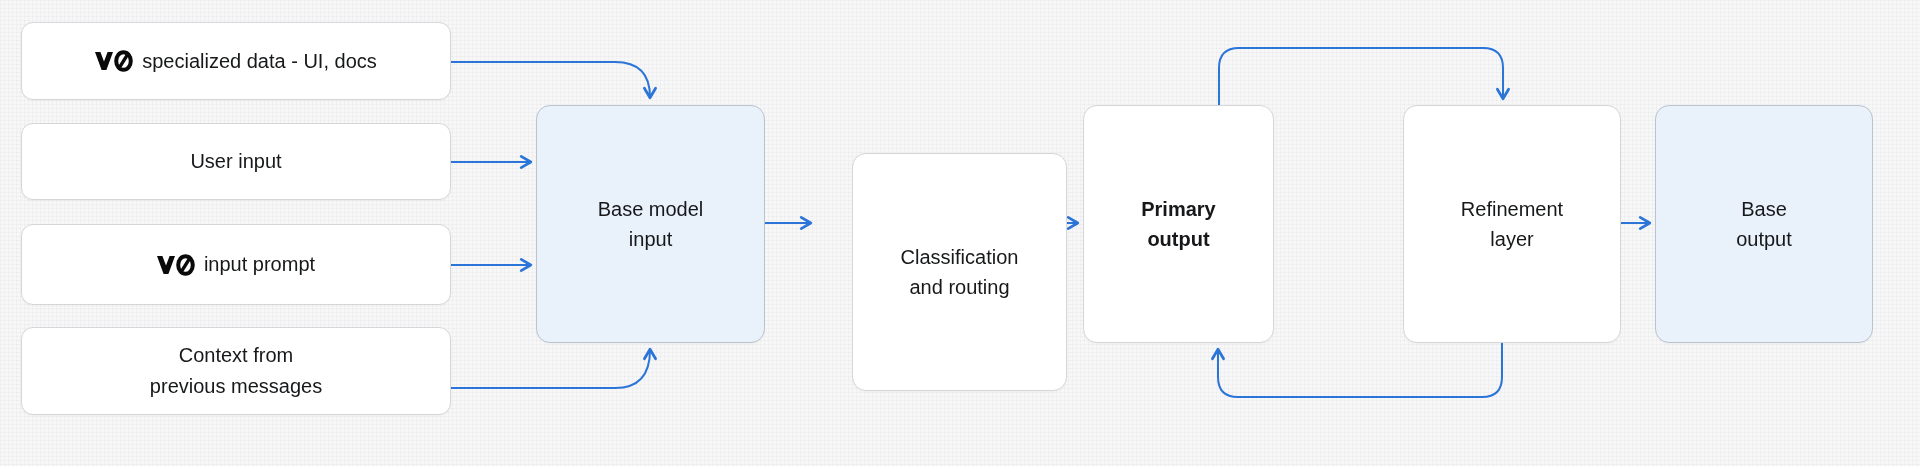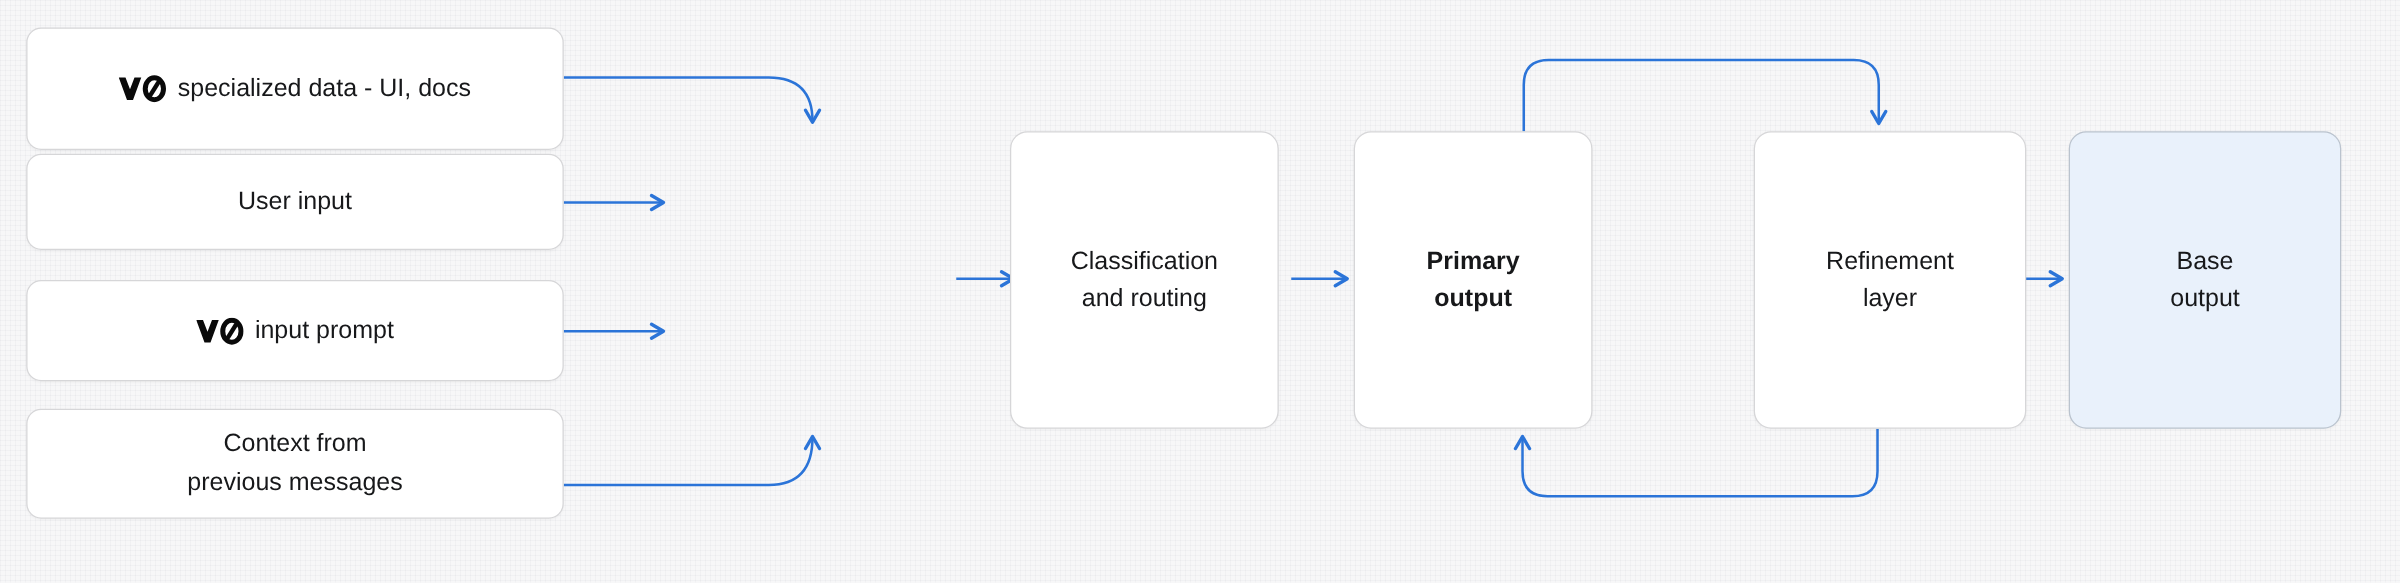--- a/index.html
+++ b/index.html
@@ -43,27 +43,27 @@
   }
   .node.input{border-radius:12px;left:21px;width:430px;}
   .node.stage{border-radius:14px;top:105px;height:238px;line-height:30px;}
   .node.highlight{background:var(--highlight-fill);border-color:var(--highlight-border);}
   .lbl{white-space:pre-line;}
   .logo{display:inline-flex;align-items:center;}
   .logo svg{display:block;}
   .logo .lg{stroke:#0a0a0a;}
   .logo .lgf{fill:#0a0a0a;}
 
-  .n1{top:22px;height:98px;}
+  .n1{top:22px;height:78px;}
   .n2{top:123px;height:77px;}
   .n3{top:224px;height:81px;}
   .n4{top:327px;height:88px;}
 
   .s1{left:536px;width:229px;}
-  .s2{left:808px;width:215px;}
+  .s2{left:852px;width:215px;margin-top:48px;}
   .s3{left:1083px;width:191px;font-weight:bold;}
   .s4{left:1387px;width:218px;margin-left:16px;}
   .s5{left:1655px;width:218px;}
 </style>
 </head>
 <body>
 
 <div class="canvas">
 
   <svg class="wires" width="1920" height="466" viewBox="0 0 1920 466">
@@ -107,20 +107,24 @@
       </svg>
     </span>
     <span class="lbl">input prompt</span>
   </div>
 
   <div class="node input n4">
     <span class="lbl">Context from
 previous messages</span>
   </div>
 
+  <div class="node stage highlight s1">
+    <span class="lbl">Base model
+input</span>
+  </div>
 
   <div class="node stage s2">
     <span class="lbl">Classification
 and routing</span>
   </div>
 
   <div class="node stage s3">
     <span class="lbl">Primary
 output</span>
   </div>

